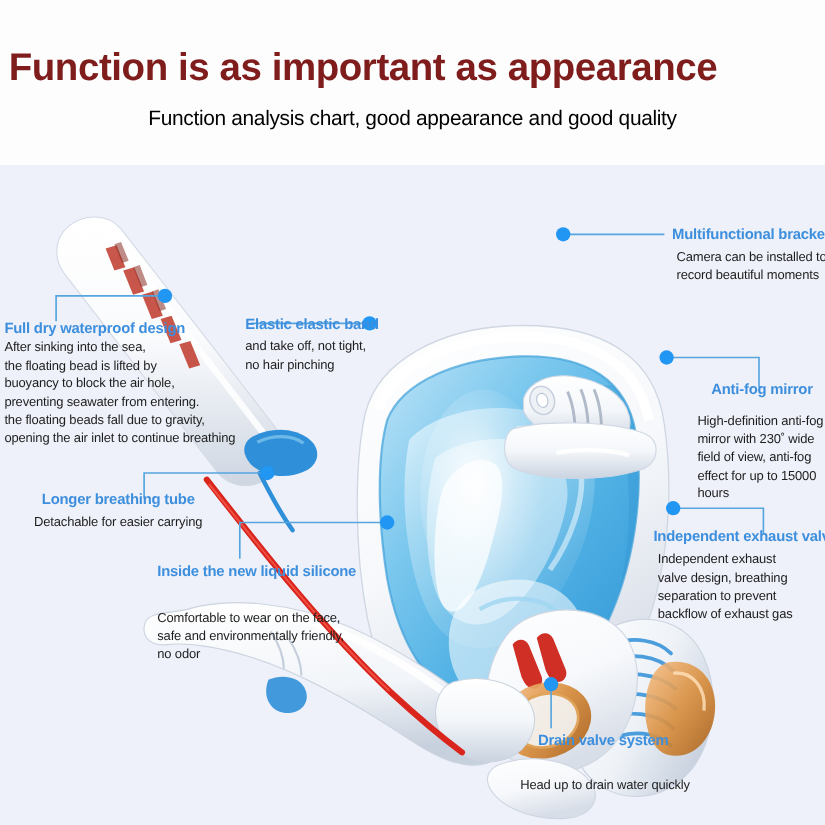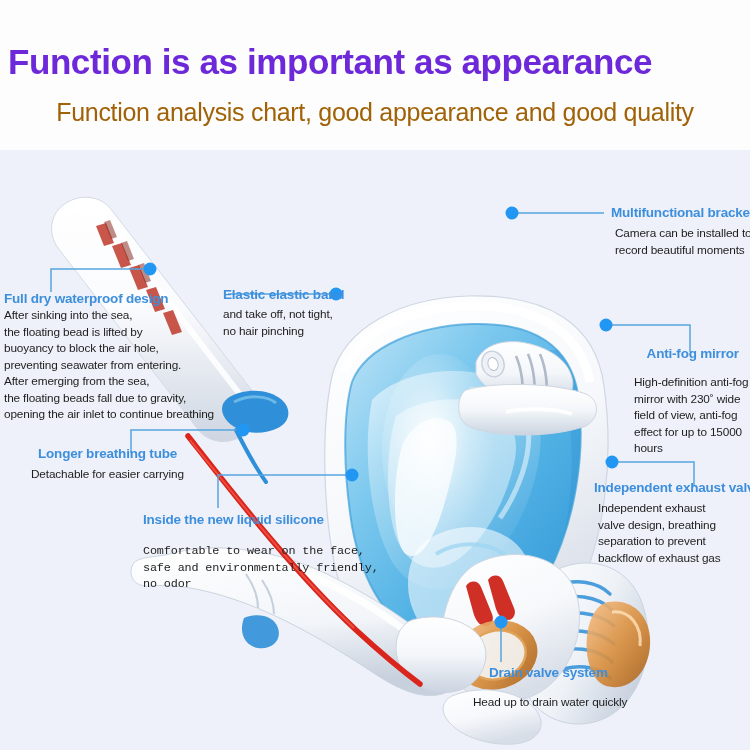--- a/index.html
+++ b/index.html
@@ -8,26 +8,26 @@
     width:750px;height:750px;overflow:hidden;
     font-family:"Liberation Sans","DejaVu Sans",sans-serif;
     background:#fdfdfd;
   }
   #page{position:relative;width:750px;height:750px;background:#fdfdfd;}
 
   
   .header{position:absolute;left:0;top:0;width:750px;height:150px;background:#fdfdfd;}
   .title{
     position:absolute;left:0;top:42px;width:660px;text-align:center;
-    font-size:35px;font-weight:bold;color:#6d28d9;letter-spacing:-0.4px;
+    font-size:35px;font-weight:bold;color:#7f1d1d;letter-spacing:-0.4px;
     font-family:"Liberation Sans","DejaVu Sans",sans-serif;
   }
   .subtitle{
     position:absolute;left:0;top:98px;width:750px;text-align:center;
-    font-size:25px;color:#a16207;font-weight:normal;letter-spacing:-0.3px;
+    font-size:19px;color:#000000;font-weight:normal;letter-spacing:-0.3px;
   }
 
   
   .panel{position:absolute;left:0;top:150px;width:750px;height:600px;background:#eef1f9;overflow:hidden;}
 
   
   .product{position:absolute;left:0;top:0;width:750px;height:600px;}
 
   
   .callout{position:absolute;}
@@ -278,36 +278,35 @@
       </g>
     </svg>
 
     <div class="callout" style="left:4px;top:141px;">
       <div class="co-head">Full dry waterproof design</div>
       <div class="co-body">
         <span>After sinking into the sea,</span>
         <span>the floating bead is lifted by</span>
         <span>buoyancy to block the air hole,</span>
         <span>preventing seawater from entering.</span>
-        <span>After emerging from the sea,</span>
         <span>the floating beads fall due to gravity,</span>
         <span>opening the air inlet to continue breathing</span>
       </div>
     </div>
 
     <div class="callout" style="left:38px;top:296px;">
       <div class="co-head">Longer breathing tube</div>
       <div class="co-body" style="margin-top:4px;margin-left:-7px;text-align:right;">
         <span>Detachable for easier carrying</span>
       </div>
     </div>
 
     <div class="callout" style="left:143px;top:362px;">
       <div class="co-head">Inside the new liquid silicone</div>
-      <div class="co-body" style="margin-top:15px;font-family:Liberation Mono, monospace;">
+      <div class="co-body" style="margin-top:25px;">
         <span>Comfortable to wear on the face,</span>
         <span>safe and environmentally friendly,</span>
         <span>no odor</span>
       </div>
     </div>
 
     <div class="callout" style="left:223px;top:137px;">
       <div class="co-head">Elastic elastic band</div>
       <div class="co-body" style="margin-top:3px;">
         <span> and take off, not tight,</span>
@@ -339,19 +338,19 @@
       <div class="co-body" style="margin-top:4px;margin-left:4px;">
         <span>Independent exhaust</span>
         <span>valve design, breathing</span>
         <span>separation to prevent</span>
         <span>backflow of exhaust gas</span>
       </div>
     </div>
 
     <div class="callout" style="left:489px;top:515px;">
       <div class="co-head">Drain valve system</div>
-      <div class="co-body" style="margin-top:13px;margin-left:-16px;">
+      <div class="co-body" style="margin-top:24px;margin-left:-16px;">
         <span>Head up to drain water quickly</span>
       </div>
     </div>
 
   </div>
 </div>
 
 </body></html>

